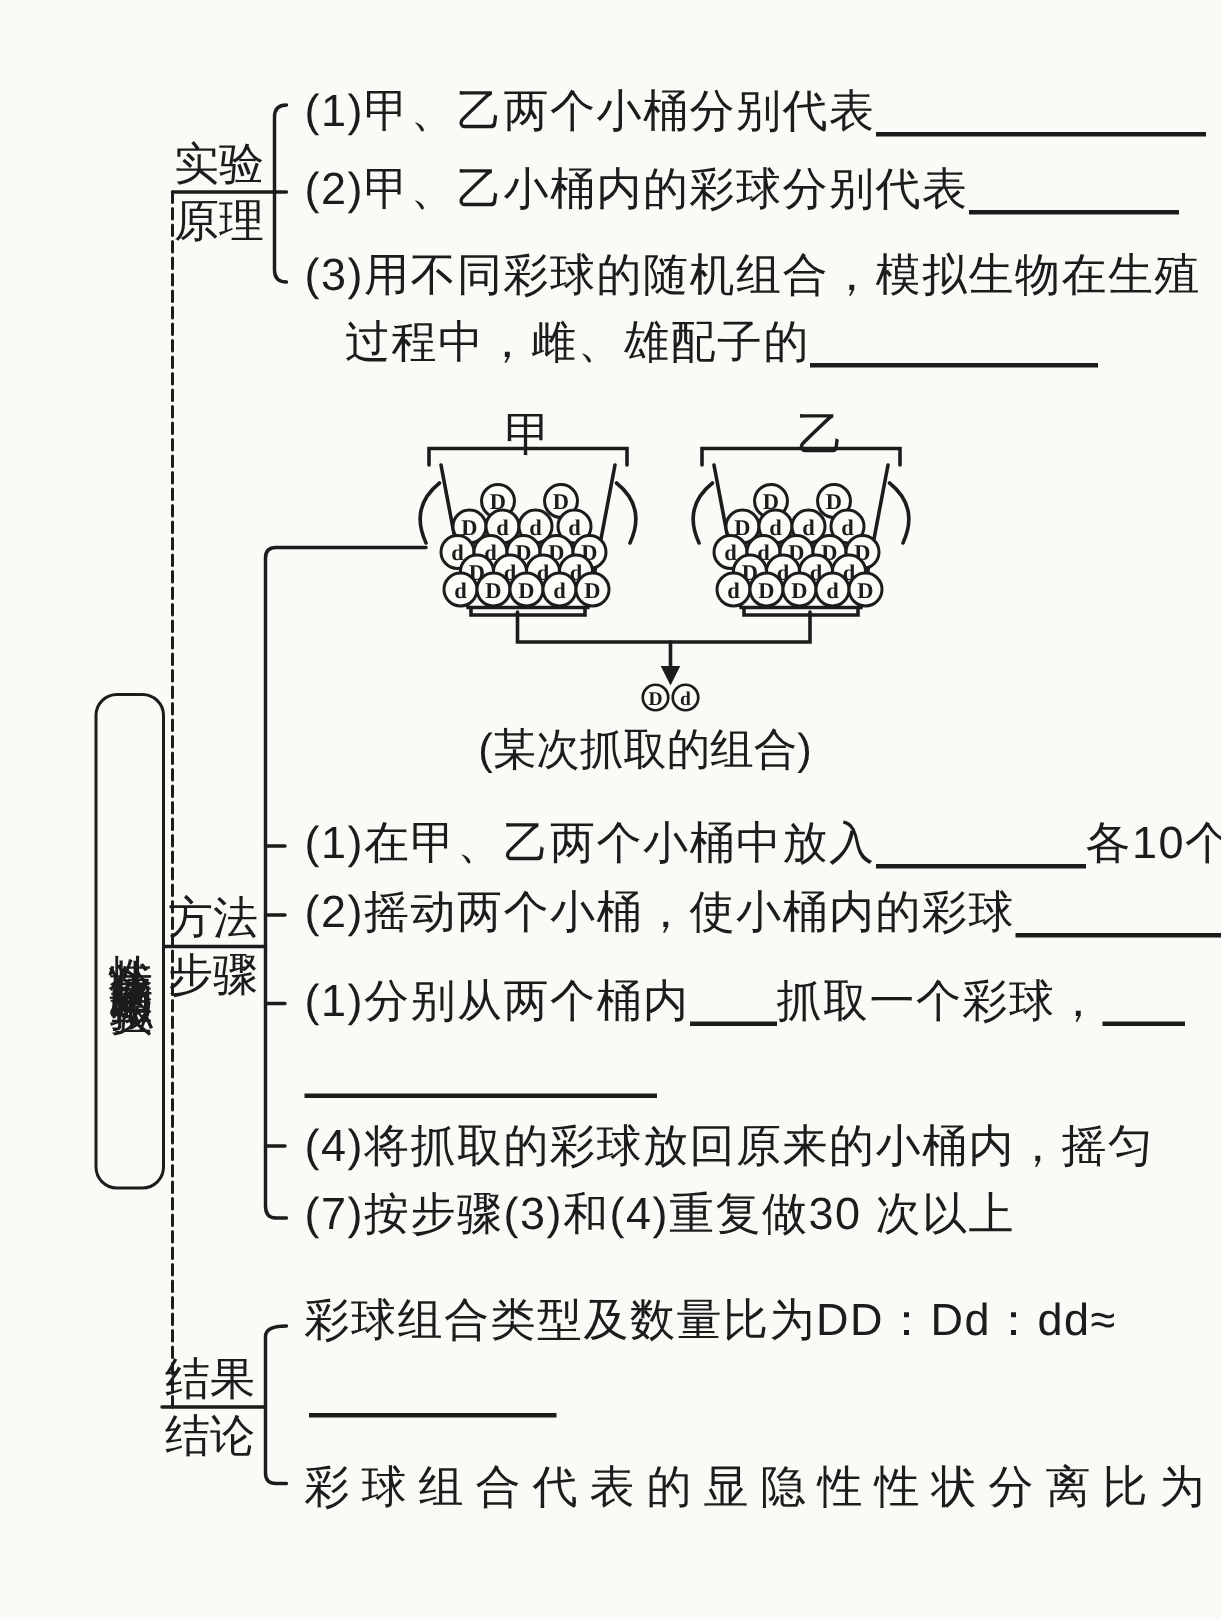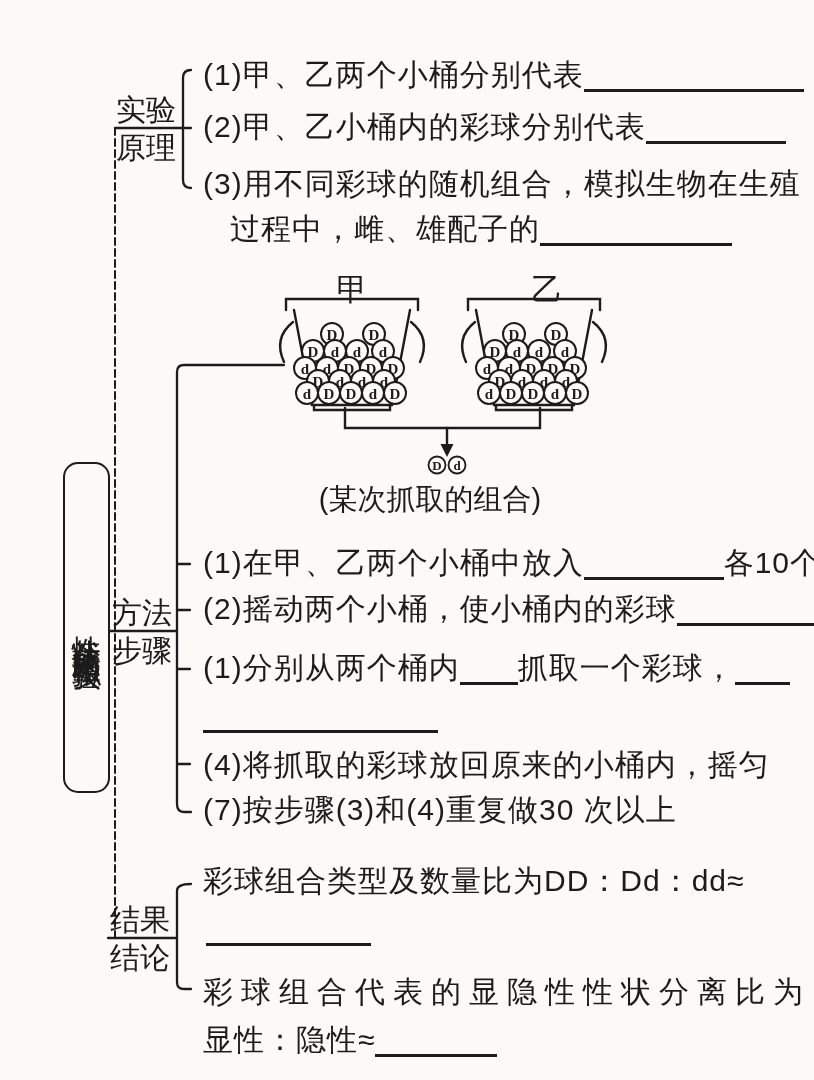--- a/index.html
+++ b/index.html
@@ -202,15 +202,14 @@
   <div class="tline" style="top:544px"><span>(1)在甲、乙两个小桶中放入</span><span class="blank" style="width: 140px;"></span><span>各10个</span></div>
   <div class="tline" style="top:590px"><span>(2)摇动两个小桶，使小桶内的彩球</span><span class="blank" style="width: 150px;"></span></div>
   <div class="tline" style="top:649px"><span>(1)分别从两个桶内</span><span class="blank" style="width: 58px;"></span><span>抓取一个彩球，</span><span class="blank" style="width: 55px;"></span></div>
   <div class="tline" style="top:697px"><span class="blank" style="width: 235px;"></span></div>
   <div class="tline" style="top:746px"><span>(4)将抓取的彩球放回原来的小桶内，摇匀</span></div>
   <div class="tline" style="top:791px"><span>(7)按步骤(3)和(4)重复做30 次以上</span></div>
 
   <div class="tline" style="top:862px"><span>彩球组合类型及数量比为DD：Dd：dd≈</span></div>
   <div class="tline" style="top:910px;left:193px"><span class="blank" style="width: 165px;"></span></div>
   <div class="tline wide" style="top:973px"><span>彩球组合代表的显隐性性状分离比为</span></div>
-  <div class="tline" style="top:1021px"><span>显性：隐性≈</span><span class="blank" style="width: 122px;"></span></div>
 
 </div>
 
 </body></html>

